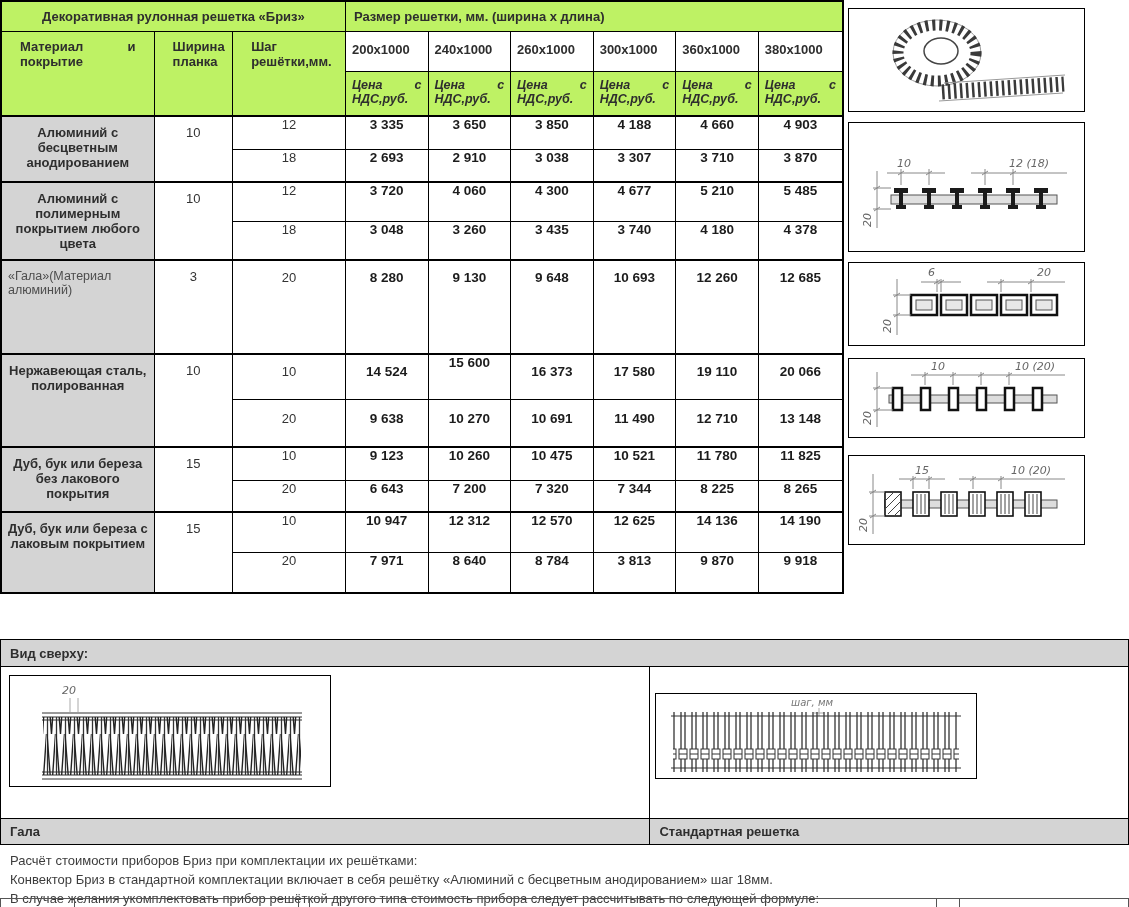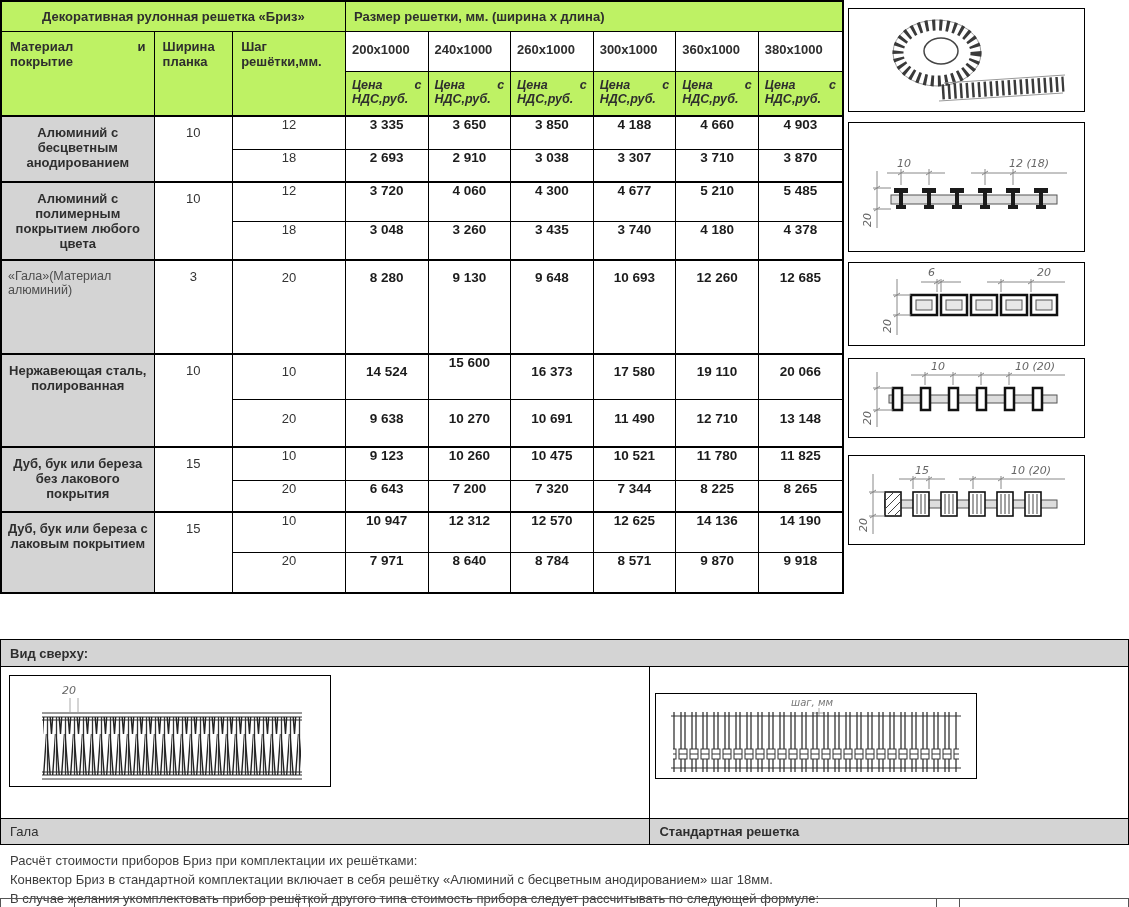--- a/index.html
+++ b/index.html
@@ -7,21 +7,21 @@
   body { width:1129px; height:907px; font-family:"Liberation Sans", sans-serif; color:#3a3a3a; overflow:hidden; }
   .page { position:relative; width:1129px; height:907px; }
 
   
   .top-section { position:relative; width:1129px; }
   table.price { border-collapse:collapse; table-layout:fixed; width:844px; border:2px solid #000; }
   table.price td, table.price th { border:1px solid #000; vertical-align:top; overflow:hidden; }
   .hdr-bg { background:#bef264; }
   th.tbl-title { width:342px; text-align:center; font-size:13px; font-weight:bold; padding:7px 4px 4px; color:#2e2e2e; }
   th.size-hdr { text-align:left; font-size:13px; font-weight:bold; padding:7px 8px 4px; color:#2e2e2e; }
-  td.mat-hdr, td.w-hdr, td.step-hdr { font-size:13px; font-weight:bold; padding:7px 8px; color:#2e2e2e; }
+  td.mat-hdr, td.w-hdr, td.step-hdr { font-size:13px; font-weight:bold; padding:7px 18px; color:#2e2e2e; }
   .just-line { display:flex; justify-content:space-between; }
   td.size-cell { font-size:13px; font-weight:bold; padding:10px 6px 8px; background:#fff; color:#2e2e2e; }
   td.price-hdr { font-size:12.5px; font-weight:bold; padding:6px 6px; color:#2e2e2e; }
   td.mat { background:#d4d4d4; font-size:13px; font-weight:bold; text-align:center; padding:8px 4px; color:#2e2e2e; }
   td.mat.gala { font-weight:normal; text-align:left; padding:8px 6px; color:#4d4d4d; font-size:12.5px;margin-left:8px; }
   td.num { text-align:center; font-size:13px; padding-top:8px; color:#333; }
   td.step { text-align:center; font-size:13px; vertical-align:middle; color:#333; }
   td.pr { text-align:center; font-size:13.5px; font-weight:bold; vertical-align:middle; color:#1c1c1c; }
   tr.gs td { border-top:2px solid #000; }
   tr.hdr-bottom td { border-bottom:2px solid #000;font-style:italic; }
@@ -32,21 +32,21 @@
   .dbox svg { display:block; }
 
   
   .bottom-table { margin-top:45px; width:1129px; border:1px solid #000; }
   .bt-header { height:27px; background:#d4d4d4; border-bottom:1px solid #000; font-size:13px; font-weight:bold; padding:6px 0 0 9px; color:#2e2e2e; }
   .bt-body { display:flex; height:151px; }
   .bt-cell-left { width:650px; border-right:1px solid #000; position:relative; }
   .bt-cell-right { width:478px; position:relative; }
   .tv-box { position:absolute; background:#fff; border:1px solid #000; }
   .bt-captions { display:flex; height:26px; border-top:1px solid #000; background:#d4d4d4; }
-  .bt-cap-left { width:650px; border-right:1px solid #000; font-size:13px; font-weight:normal; padding:5px 0 0 9px; color:#2e2e2e; }
+  .bt-cap-left { width:650px; border-right:1px solid #000; font-size:13px; font-weight:bold; padding:5px 0 0 9px; color:#2e2e2e; }
   .bt-cap-right { width:478px; font-size:13px; font-weight:bold; padding:5px 0 0 9px; color:#2e2e2e; }
   .notes { padding:7px 0 0 10px; }
   .notes div { font-size:13px; line-height:17px; margin-bottom:2px; color:#3c3c3c; }
   .strip { position:absolute; left:0; bottom:0; width:1129px; height:9px; border-top:1px solid #555; border-left:1px solid #555; border-right:1px solid #555; }
   .strip i { position:absolute; top:0; width:1px; height:9px; background:#555; }
 
   
   .dim { font-family:"DejaVu Sans", sans-serif; font-style:italic; font-size:11px; fill:#666; }
   .dim-sm { font-family:"DejaVu Sans", sans-serif; font-style:italic; font-size:10px; fill:#777; }
 </style>
@@ -240,21 +240,21 @@
         <td class="pr">12 570</td>
         <td class="pr">12 625</td>
         <td class="pr">14 136</td>
         <td class="pr">14 190</td>
       </tr>
       <tr style="height:41px">
         <td class="step">20</td>
         <td class="pr">7 971</td>
         <td class="pr">8 640</td>
         <td class="pr">8 784</td>
-        <td class="pr">8 571</td>
+        <td class="pr">3 813</td>
         <td class="pr">9 870</td>
         <td class="pr">9 918</td>
       </tr>
     </tbody>
       </table>
 
     <div class="draw-panel">
 
       <div class="dbox" style="top:8px;height:104px">
         <svg width="235" height="102" viewBox="0 0 235 102">

